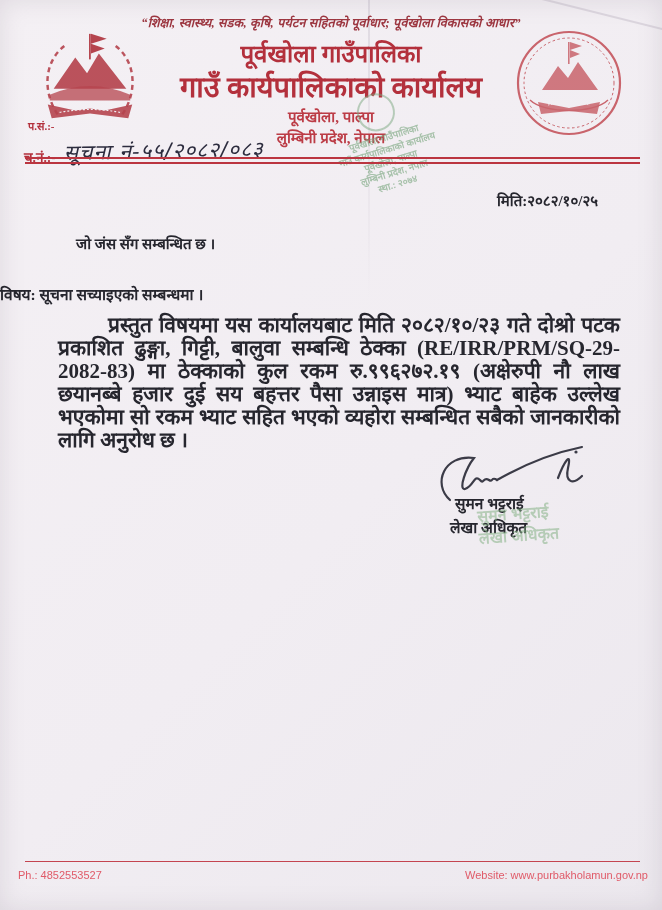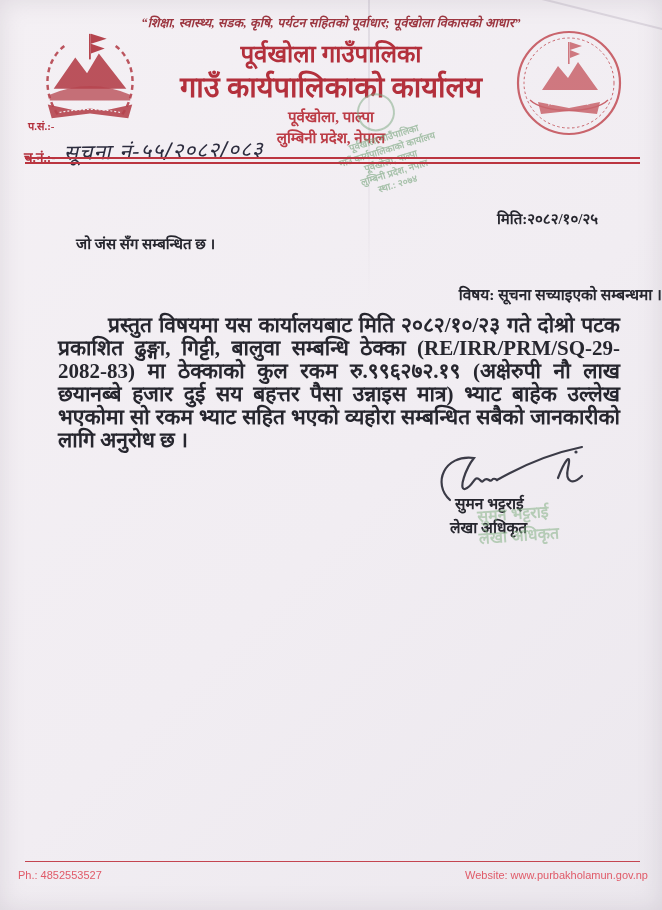--- a/index.html
+++ b/index.html
@@ -50,24 +50,24 @@
     transform:rotate(-17deg);
     color:#79a67e;opacity:.62;text-align:center;
     font-family:"Liberation Sans", sans-serif;
     pointer-events:none;
   }
   .stamp-center .ring{width:34px;height:34px;border:2px solid #79a67e;border-radius:50%;
     margin:0 auto 2px auto;opacity:.8;}
   .stamp-center div.ln{font-size:9.5px;font-weight:bold;line-height:12px;white-space:nowrap;}
 
   
-  .date-line{position:absolute;right:64px;top:208px;font-size:15px;color:#26262e;font-weight:bold;}
+  .date-line{position:absolute;right:64px;top:190px;font-size:15px;color:#26262e;font-weight:bold;}
   .salutation{position:absolute;left:76px;top:233px;font-size:15px;color:#26262e;font-weight:bold;text-align:right;}
-  .subject{position:absolute;left:0;right:0;top:283px;text-align:right;
-    font-size:15.5px;color:#26262e;font-weight:bold;padding-left:44px;}
+  .subject{position:absolute;left:0;right:0;top:283px;text-align:left;
+    font-size:15.5px;color:#26262e;font-weight:bold;}
   .body-para{
     position:absolute;left:58px;top:314px;width:562px;
     font-size:21px;line-height:23px;color:#26262e;font-weight:bold;
     text-align:justify;text-indent:50px;
   }
 
   
   .sig-svg{position:absolute;left:430px;top:442px;}
   .sig-name{position:absolute;left:455px;top:492px;font-size:15.5px;font-weight:bold;color:#26262e;}
   .sig-title{position:absolute;left:450px;top:516px;font-size:15.5px;font-weight:bold;color:#26262e;}

